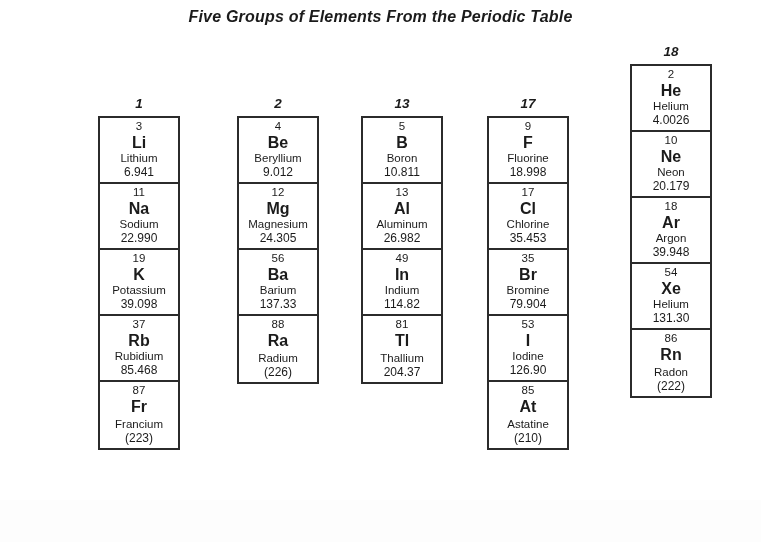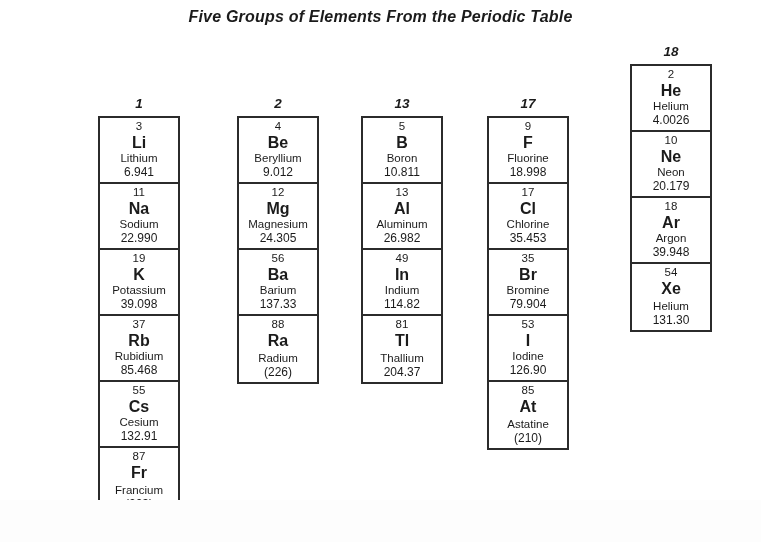--- a/index.html
+++ b/index.html
@@ -96,26 +96,20 @@
     <span class="mass">39.098</span>
   </div>
 
   <div class="cell">
     <span class="atomic-number">37</span>
     <span class="symbol">Rb</span>
     <span class="el-name">Rubidium</span>
     <span class="mass">85.468</span>
   </div>
 
-  <div class="cell">
-    <span class="atomic-number">55</span>
-    <span class="symbol">Cs</span>
-    <span class="el-name">Cesium</span>
-    <span class="mass">132.91</span>
-  </div>
 
   <div class="cell">
     <span class="atomic-number">87</span>
     <span class="symbol">Fr</span>
     <span class="el-name">Francium</span>
     <span class="mass">(223)</span>
   </div>
 </div>
   </div>
 
@@ -253,16 +247,22 @@
   </div>
 
 
   <div class="cell">
     <span class="atomic-number">54</span>
     <span class="symbol">Xe</span>
     <span class="el-name">Helium</span>
     <span class="mass">131.30</span>
   </div>
 
+  <div class="cell">
+    <span class="atomic-number">86</span>
+    <span class="symbol">Rn</span>
+    <span class="el-name">Radon</span>
+    <span class="mass">(222)</span>
+  </div>
 </div>
   </div>
 </div>
 </div>
 
 </body></html>

